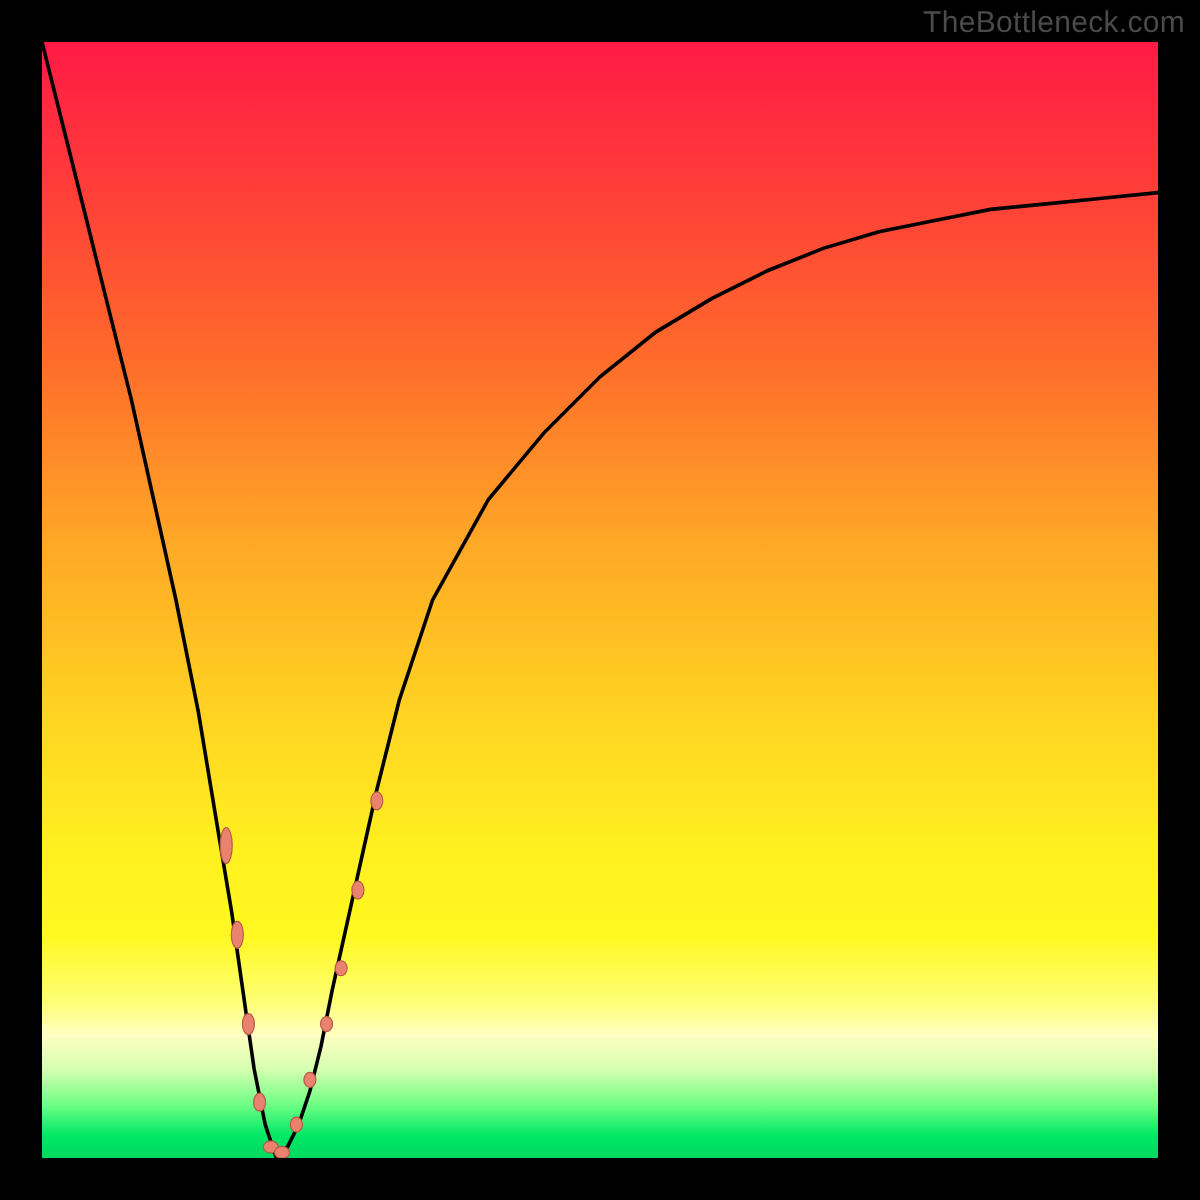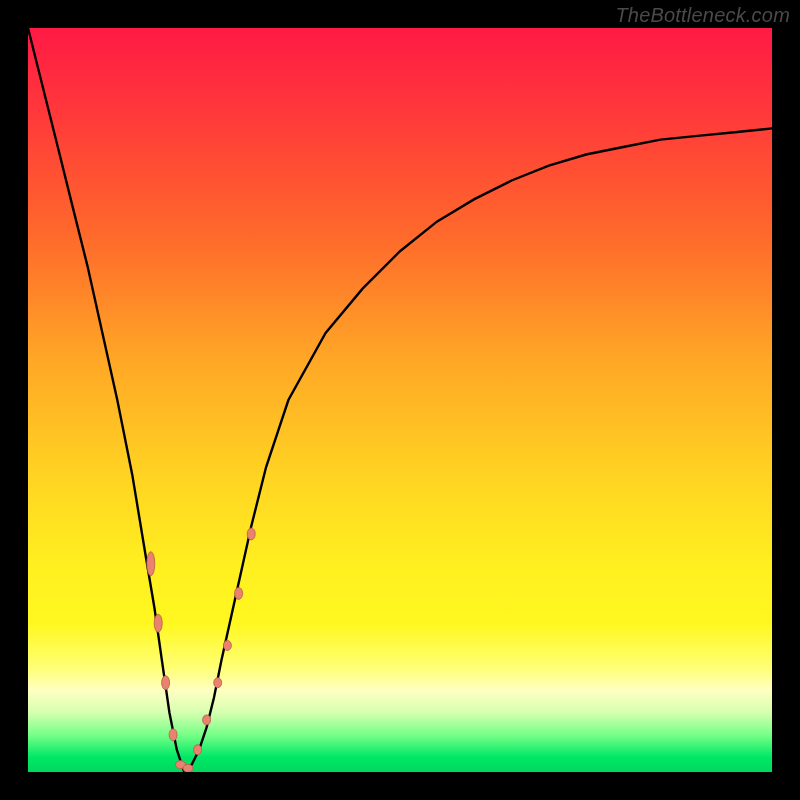--- a/index.html
+++ b/index.html
@@ -39,21 +39,20 @@
       #00d860 100%);
   }
   .watermark {
     position: absolute;
     top: 4px;
     right: 10px;
     color: #4a4a4a;
     font-size: 20px;
     letter-spacing: 0.2px;
     font-weight: 500;
-    font-style: italic;
   }
   svg.curve {
     position: absolute;
     left: 0; top: 0;
     width: 744px; height: 744px;
   }
 </style>
 </head>
 <body>
 

